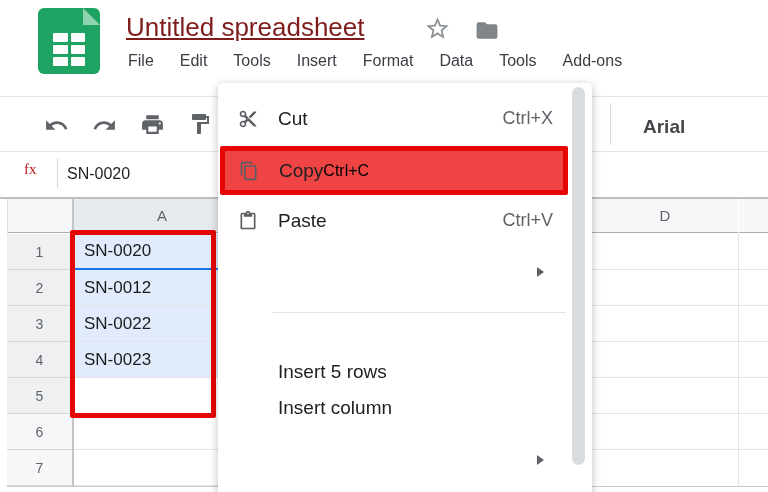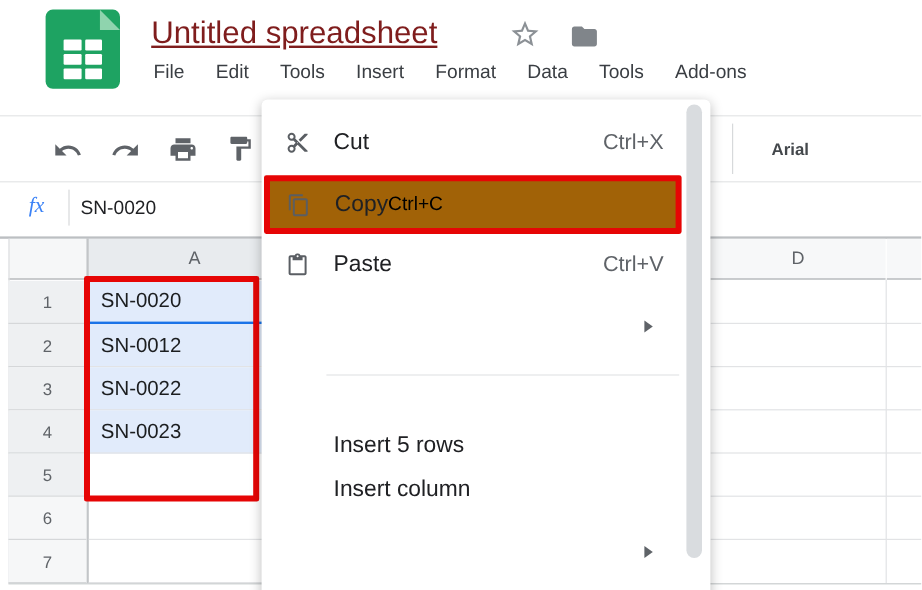--- a/index.html
+++ b/index.html
@@ -17,26 +17,26 @@
   .doc-title{left:126px;top:12px;font-size:26px;color:#7f1d1d;text-decoration:underline;}
   .star{left:424px;top:15px;}
   .folder{left:472px;top:18px;}
   .menubar{left:128px;top:52px;display:flex;gap:26px;font-size:16px;color:#3a3e43;}
   .menubar div{cursor:default;}
 
   
   .hline{height:1px;background:#e4e5e6;left:0;width:768px;}
   .tb-icon{color:#5f6368;}
   .vdivider{width:1px;background:#d7d9db;}
-  .font-name{left:643px;top:116px;font-size:14px;font-weight:bold;color:#44484c;}
+  .font-name{left:643px;top:116px;font-size:19px;font-weight:bold;color:#44484c;}
   .frag-dot{left:561px;top:122px;width:5px;height:5px;background:#9aa0a6;border-radius:1px;}
 
   
-  .fx{left:24px;top:161px;font-family:"Liberation Serif",serif;font-style:italic;
-      font-size:18px;color:#3b82f6;}
+  .fx{left:24px;top:161px;font-family:"Liberation Serif",serif;
+      font-size:15px;color:#b91c1c;}
   .fb-value{left:67px;top:165px;font-size:16px;color:#1f2023;}
 
   
   .grid-topline{left:0;top:197px;width:768px;height:2px;background:#bcbfc2;}
   .hdr{top:199px;height:34px;display:flex;align-items:center;justify-content:center;
        font-size:15px;color:#5f6368;border-bottom:1px solid #a9acb0;box-sizing:border-box;}
   .corner{left:7px;width:65px;background:#f6f7f8;}
   .colA{left:74px;width:176px;background:#e8ebee;}
   .colD{left:592px;width:146px;background:#f7f8f9;}
   .colE{left:739px;width:29px;background:#f7f8f9;}
@@ -65,21 +65,21 @@
   .mi .islot{width:20px;height:20px;margin-left:20px;color:#5a5e63;flex:none;}
   .mi .lbl{margin-left:20px;font-size:19px;color:#202124;white-space:nowrap;}
   .mi .sc{margin-left:auto;margin-right:39px;font-size:18px;color:#5f6368;}
   .sub-arrow{margin-left:auto;margin-right:48px;width:0;height:0;
              border-left:7px solid #5f6368;border-top:5px solid transparent;
              border-bottom:5px solid transparent;}
   .mi-sep{position:absolute;left:54px;width:294px;height:1px;background:#e3e4e6;}
   .menu-scrollbar{position:absolute;left:354px;top:4px;width:13px;height:378px;
                   background:#d9dcdf;border-radius:7px;}
   
-  .copy-row{left:220px;top:146px;width:348px;height:49px;z-index:22;background:#a16207;
+  .copy-row{left:220px;top:146px;width:348px;height:49px;z-index:22;background:#ef4444;
             display:flex;align-items:center;}
   .copy-row .islot{margin-left:14px;}
   .copy-row .sc{margin-right:12px;}
 </style>
 </head>
 <body>
 
 <div id="screen">
 
   <div class="abs sheets-icon">

